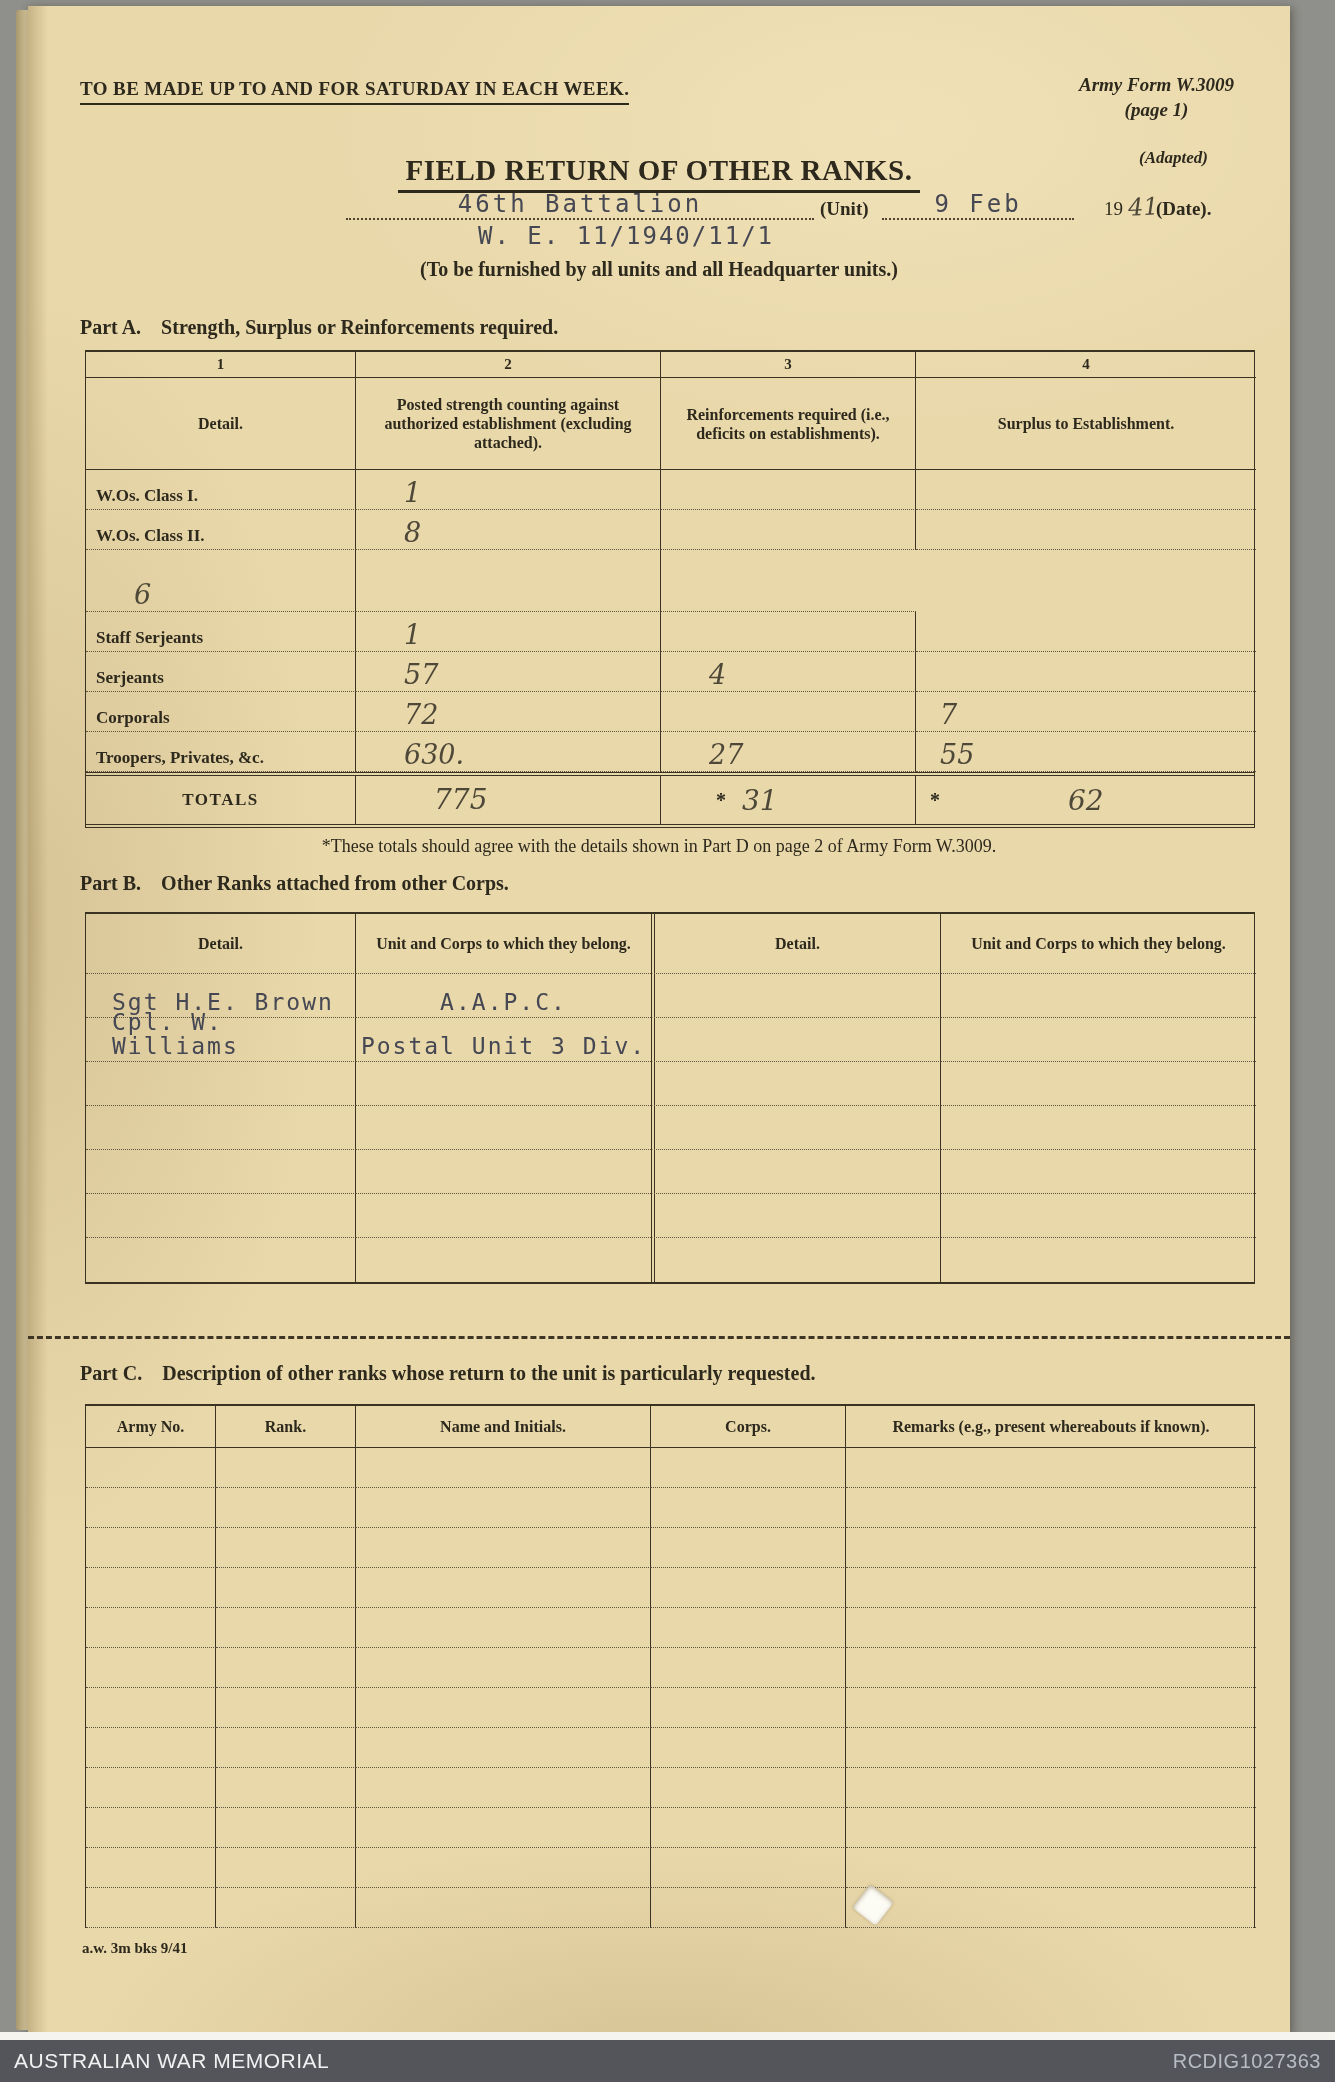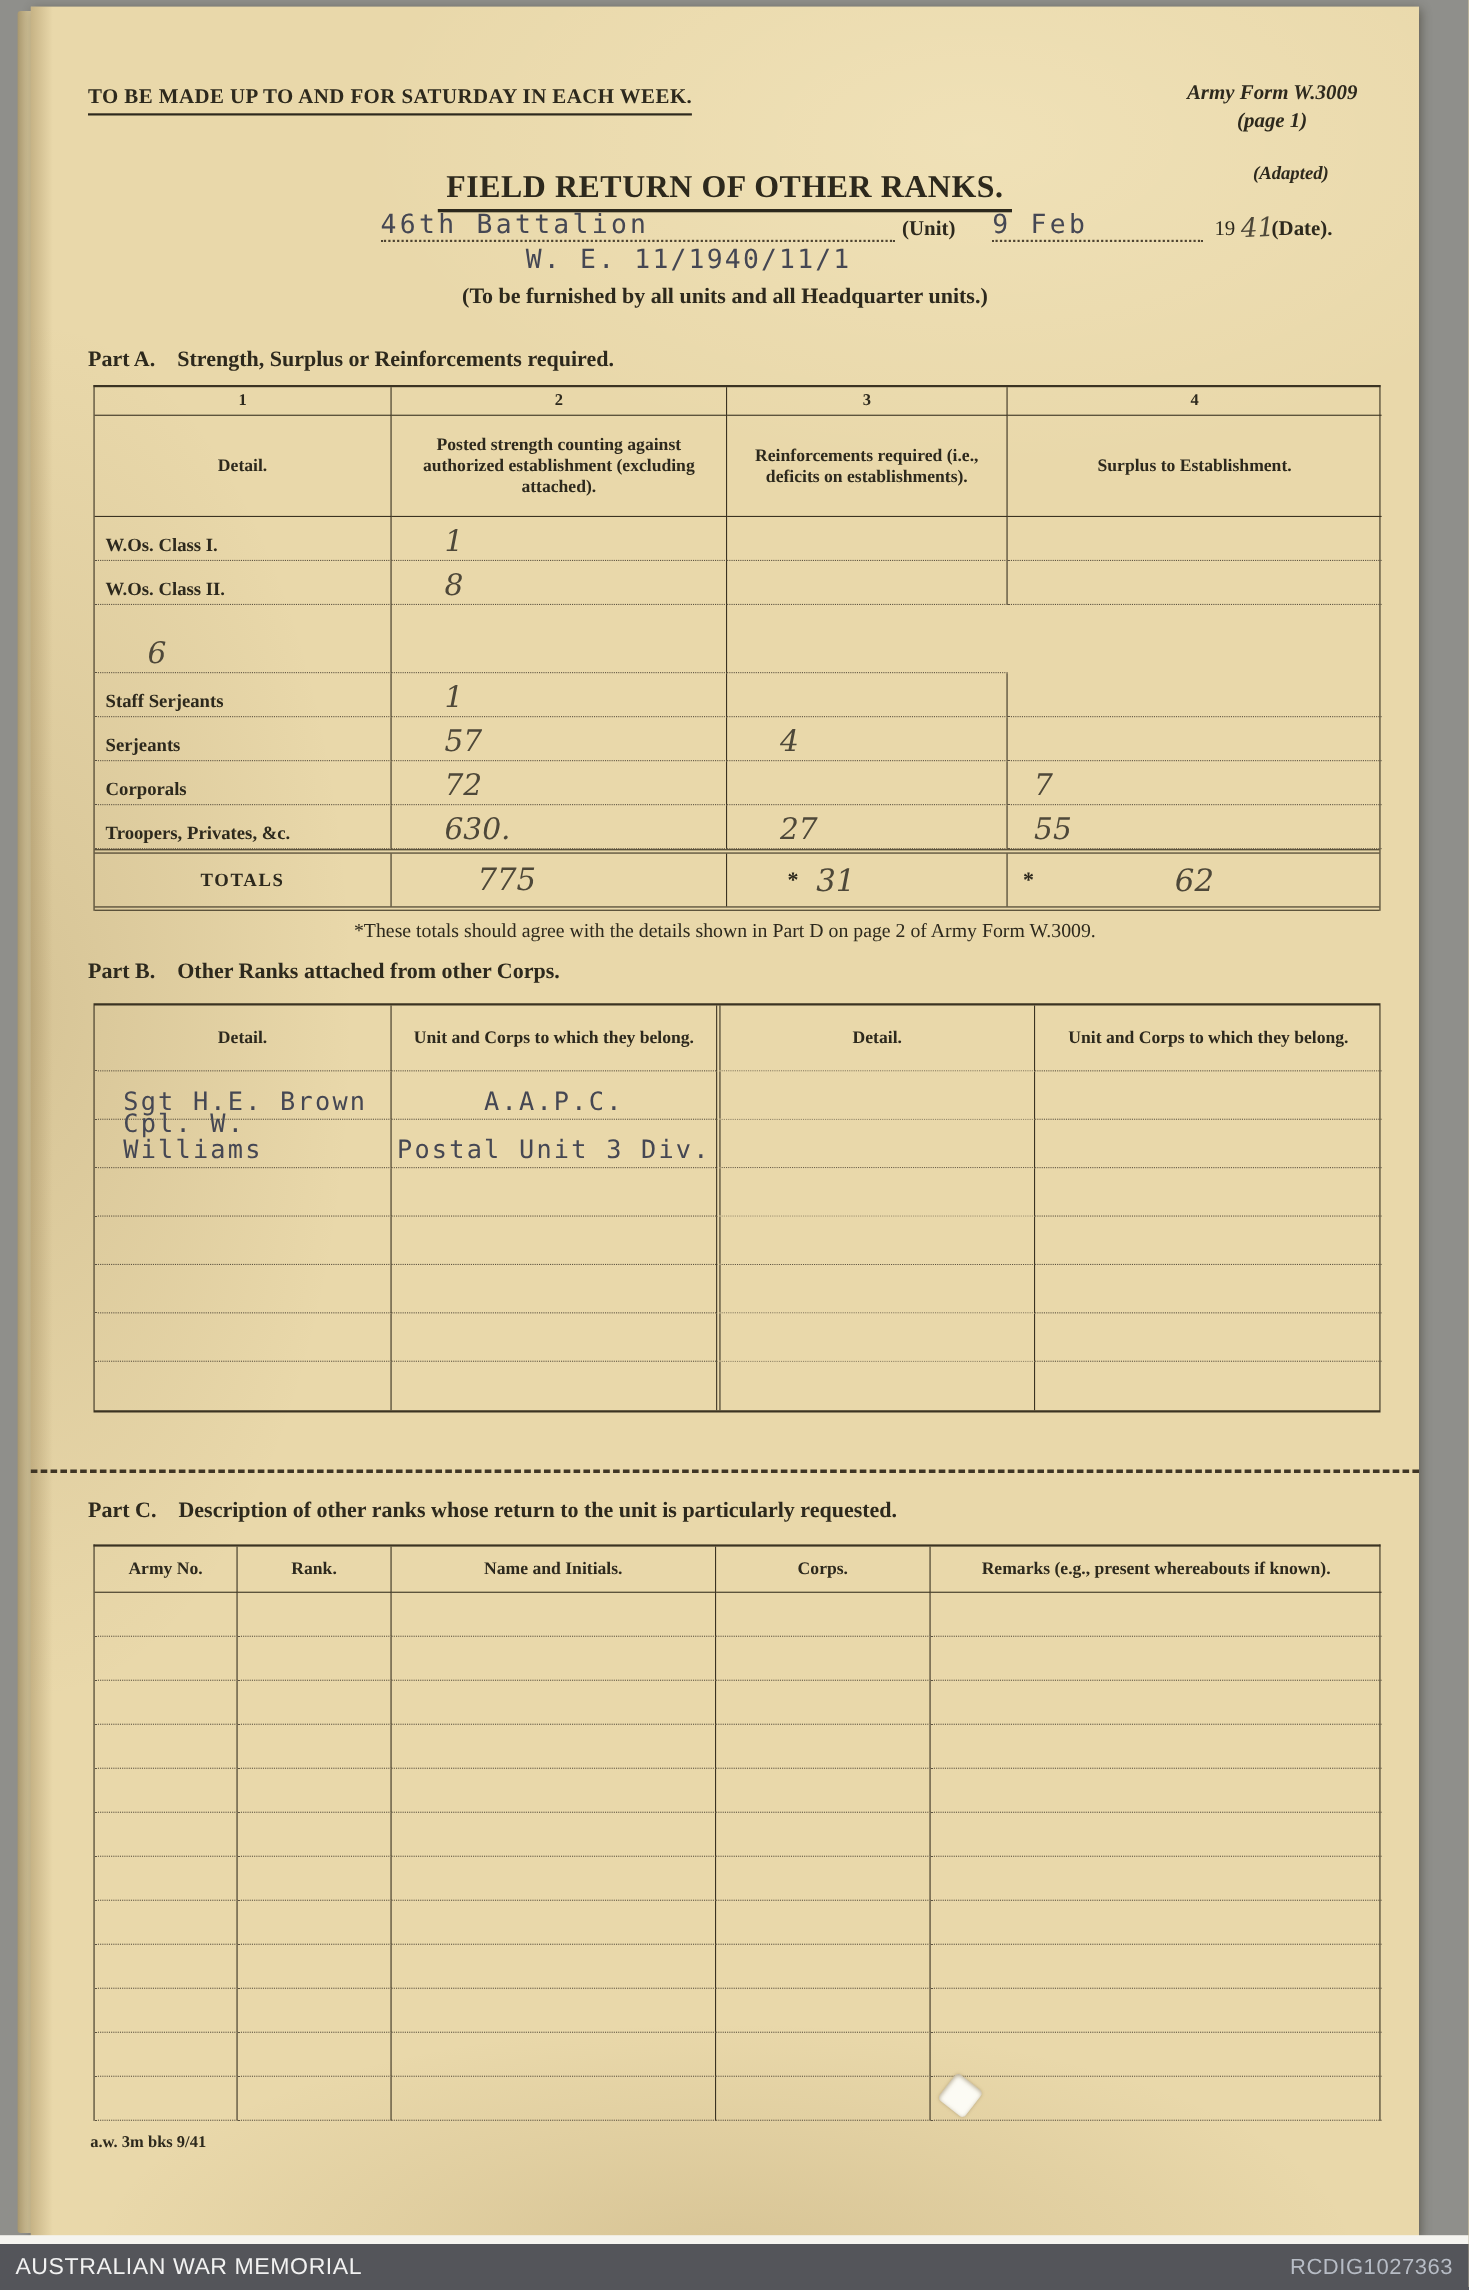--- a/index.html
+++ b/index.html
@@ -57,25 +57,25 @@
   .title-wrap { position:absolute; left:0; right:0; top:148px; text-align:center; }
   .title {
     display:inline-block; font-size:29px; font-weight:bold; letter-spacing:.5px;
     border-bottom:3px solid #2d291d; padding:0 8px 3px;
   }
 
   .type { font-family:"DejaVu Sans Mono", monospace; color:#454753; }
   .hand { font-family:"DejaVu Serif", serif; font-style:italic; color:#4e4839; }
 
   .unit-line { position:absolute; left:0; top:182px; width:100%; height:36px; }
-  .u-seg { position:absolute; bottom:4px; border-bottom:2px dotted #4e4431; }
+  .u-seg { position:absolute; bottom:4px; border-bottom:2px dotted #4e4431; text-align:center; }
   .seg-unit { left:318px; width:468px; }
   .seg-unit .type { font-size:24px; letter-spacing:3px; }
   .lbl-unit { position:absolute; left:792px; bottom:4px; font-weight:bold; font-size:19px;margin-top:28px; }
-  .seg-date { left:874px; width:192px; }
+  .seg-date { left:854px; width:192px; }
   .seg-date .type { font-size:24px; letter-spacing:3px; }
   .lbl-19   { position:absolute; left:1076px; bottom:4px; font-size:19px; }
   .hand-41  { position:absolute; left:1100px; bottom:3px; font-size:24px; transform:rotate(-3deg); }
   .lbl-date { position:absolute; left:1128px; bottom:4px; font-weight:bold; font-size:19px; }
 
   .we-line { position:absolute; left:388px; top:216px; width:420px; text-align:center; }
   .we-line .type { font-size:24px; letter-spacing:2px; }
 
   .furnish { position:absolute; left:0; right:0; top:252px; text-align:center; font-size:20px; font-weight:bold; }
 

